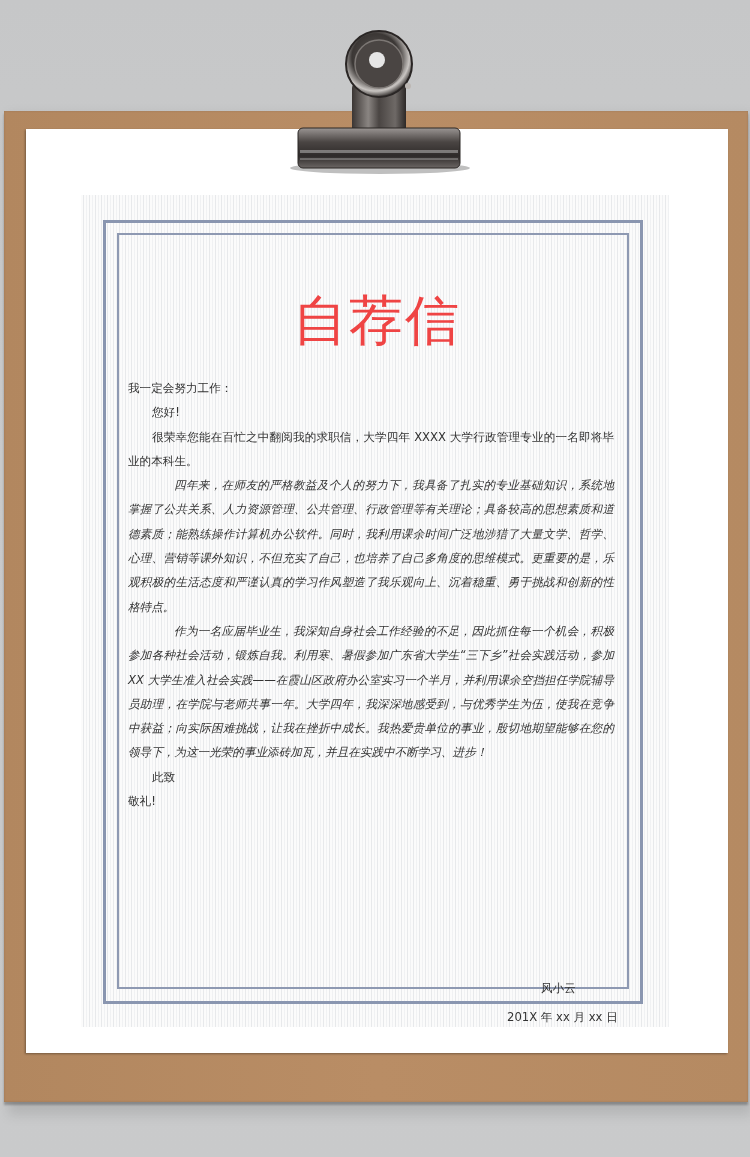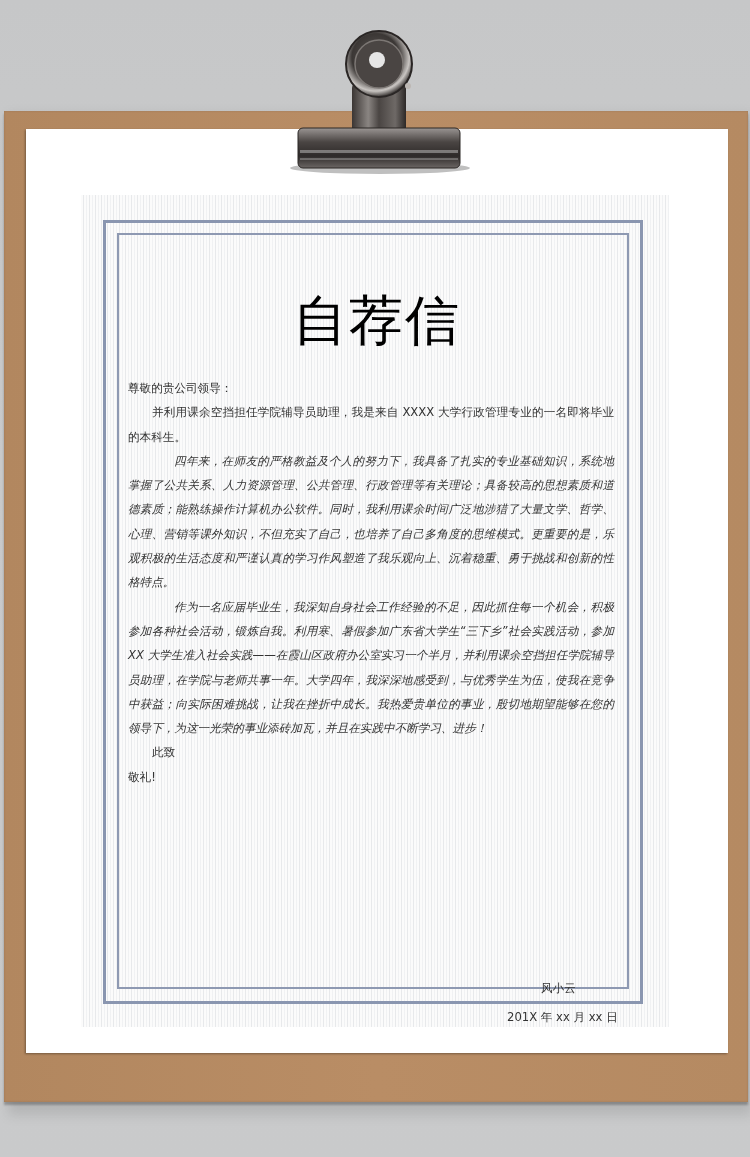--- a/index.html
+++ b/index.html
@@ -35,21 +35,21 @@
   .border-outer {
     position:absolute; left:77px; top:91px; width:534px; height:778px;
     border:3px solid #8a96b0;
   }
   .border-inner {
     position:absolute; left:91px; top:104px; width:508px; height:752px;
     border:2px solid #8e99b2;
   }
   .title {
     position:absolute; left:0; width:702px; top:160px; text-align:center;
-    font-size:54px; line-height:64px; color:#000000; letter-spacing:2px;
+    font-size:54px; line-height:64px; color:#ef4444; letter-spacing:2px;
     font-family:"DejaVu Sans",sans-serif; font-weight:normal;
   }
   .letter {
     position:absolute; left:102px; top:247px; width:486px;
     font-size:11.6px; line-height:24.3px; color:#333;
     font-family:"DejaVu Sans","Liberation Sans",sans-serif;
   }
   .letter p { margin:0; text-align:justify; }
   .indent1 { text-indent:24px; }
   .indent2 { text-indent:46px;font-style:italic; }
@@ -68,22 +68,23 @@
 <div class="clipboard"></div>
 
 <div class="paper">
   <div class="texture"></div>
   <div class="border-outer"></div>
   <div class="border-inner"></div>
 
   <div class="title">自荐信</div>
 
   <div class="letter">
-    <p>尊敬的贵公司领导：</p>
-    <p class="indent1">并利用课余空挡担任学院辅导员助理，我是来自 XXXX 大学行政管理专业的一名即将毕业的本科生。</p>
+    <p>我一定会努力工作：</p>
+    <p class="indent1">您好!</p>
+    <p class="indent1">很荣幸您能在百忙之中翻阅我的求职信，大学四年 XXXX 大学行政管理专业的一名即将毕业的本科生。</p>
     <p class="indent2">四年来，在师友的严格教益及个人的努力下，我具备了扎实的专业基础知识，系统地掌握了公共关系、人力资源管理、公共管理、行政管理等有关理论；具备较高的思想素质和道德素质；能熟练操作计算机办公软件。同时，我利用课余时间广泛地涉猎了大量文学、哲学、心理、营销等课外知识，不但充实了自己，也培养了自己多角度的思维模式。更重要的是，乐观积极的生活态度和严谨认真的学习作风塑造了我乐观向上、沉着稳重、勇于挑战和创新的性格特点。</p>
     <p class="indent2">作为一名应届毕业生，我深知自身社会工作经验的不足，因此抓住每一个机会，积极参加各种社会活动，锻炼自我。利用寒、暑假参加广东省大学生“三下乡”社会实践活动，参加 XX 大学生准入社会实践——在霞山区政府办公室实习一个半月，并利用课余空挡担任学院辅导员助理，在学院与老师共事一年。大学四年，我深深地感受到，与优秀学生为伍，使我在竞争中获益；向实际困难挑战，让我在挫折中成长。我热爱贵单位的事业，殷切地期望能够在您的领导下，为这一光荣的事业添砖加瓦，并且在实践中不断学习、进步！</p>
     <p class="indent1">此致</p>
     <p>敬礼!</p>
   </div>
 
   <div class="sign" style="left:515px; top:803px;">风小云</div>
   <div class="sign" style="left:481px; top:832px;">201X 年 xx 月 xx 日</div>
 </div>
 

